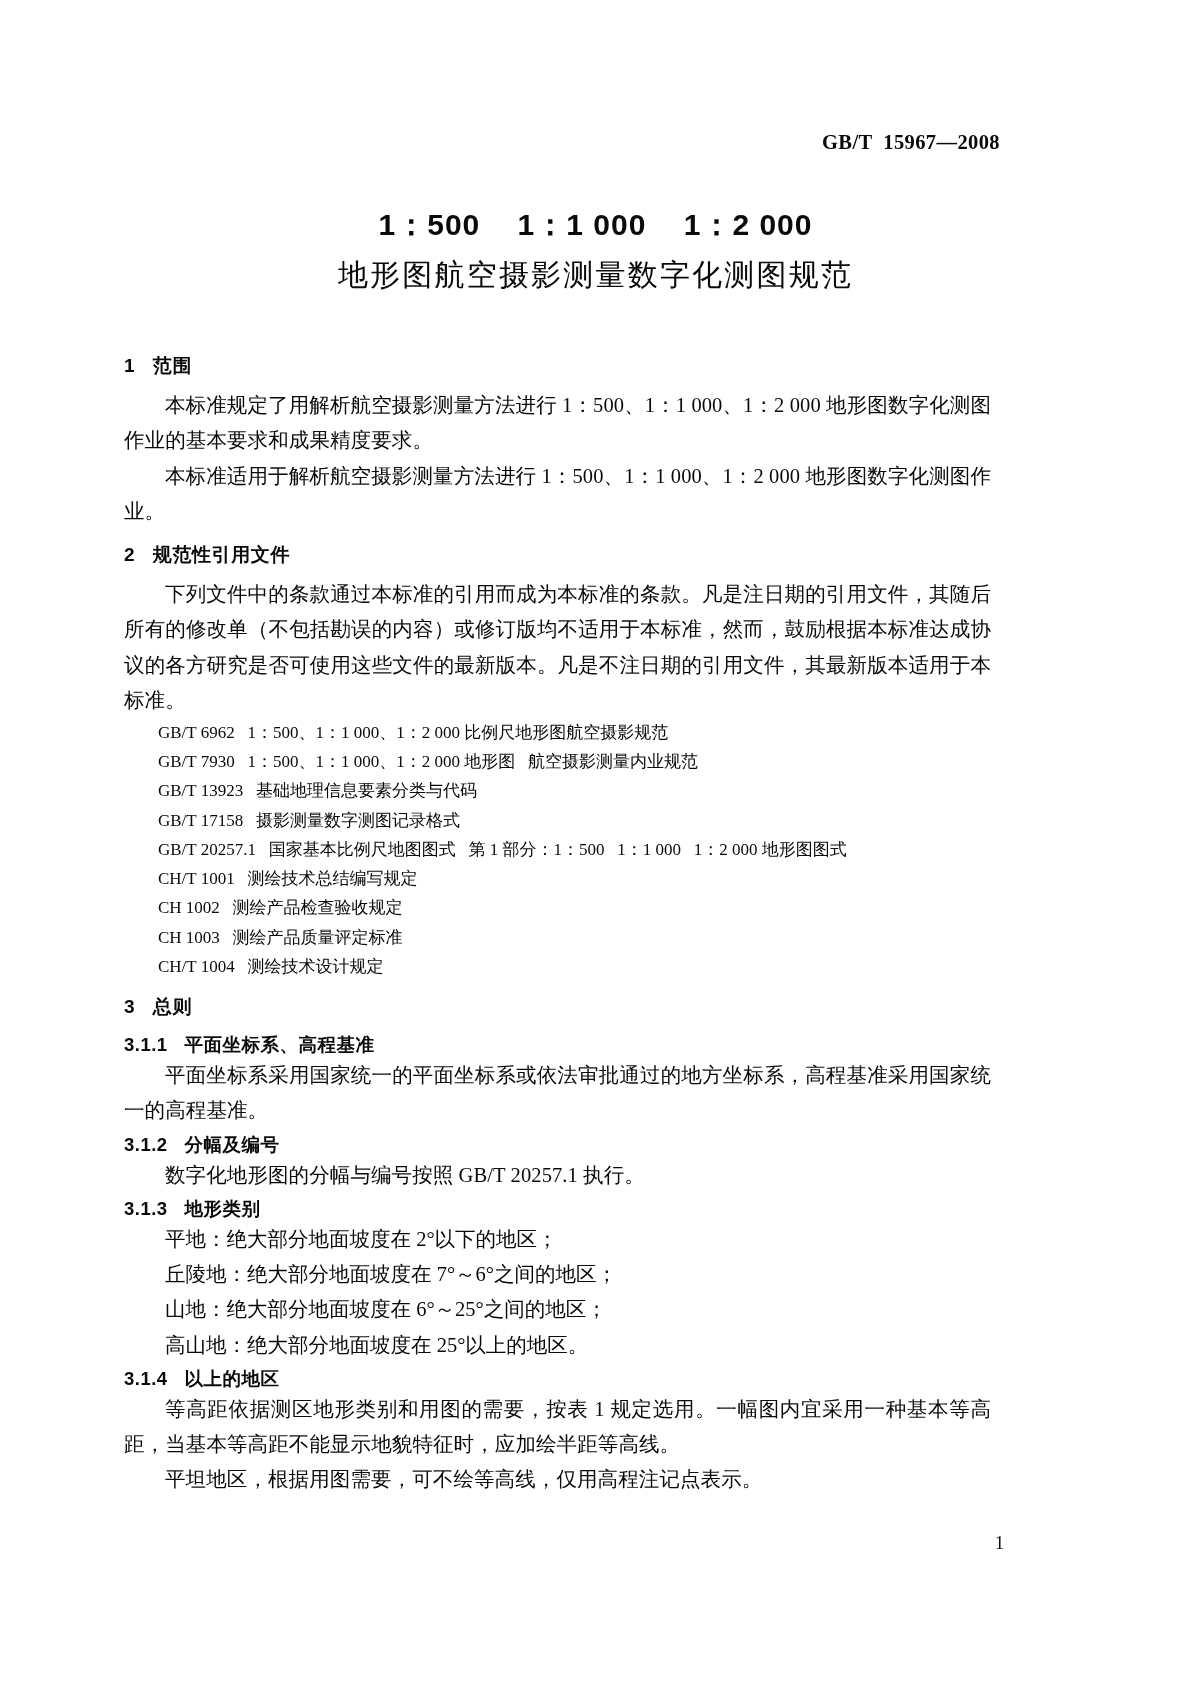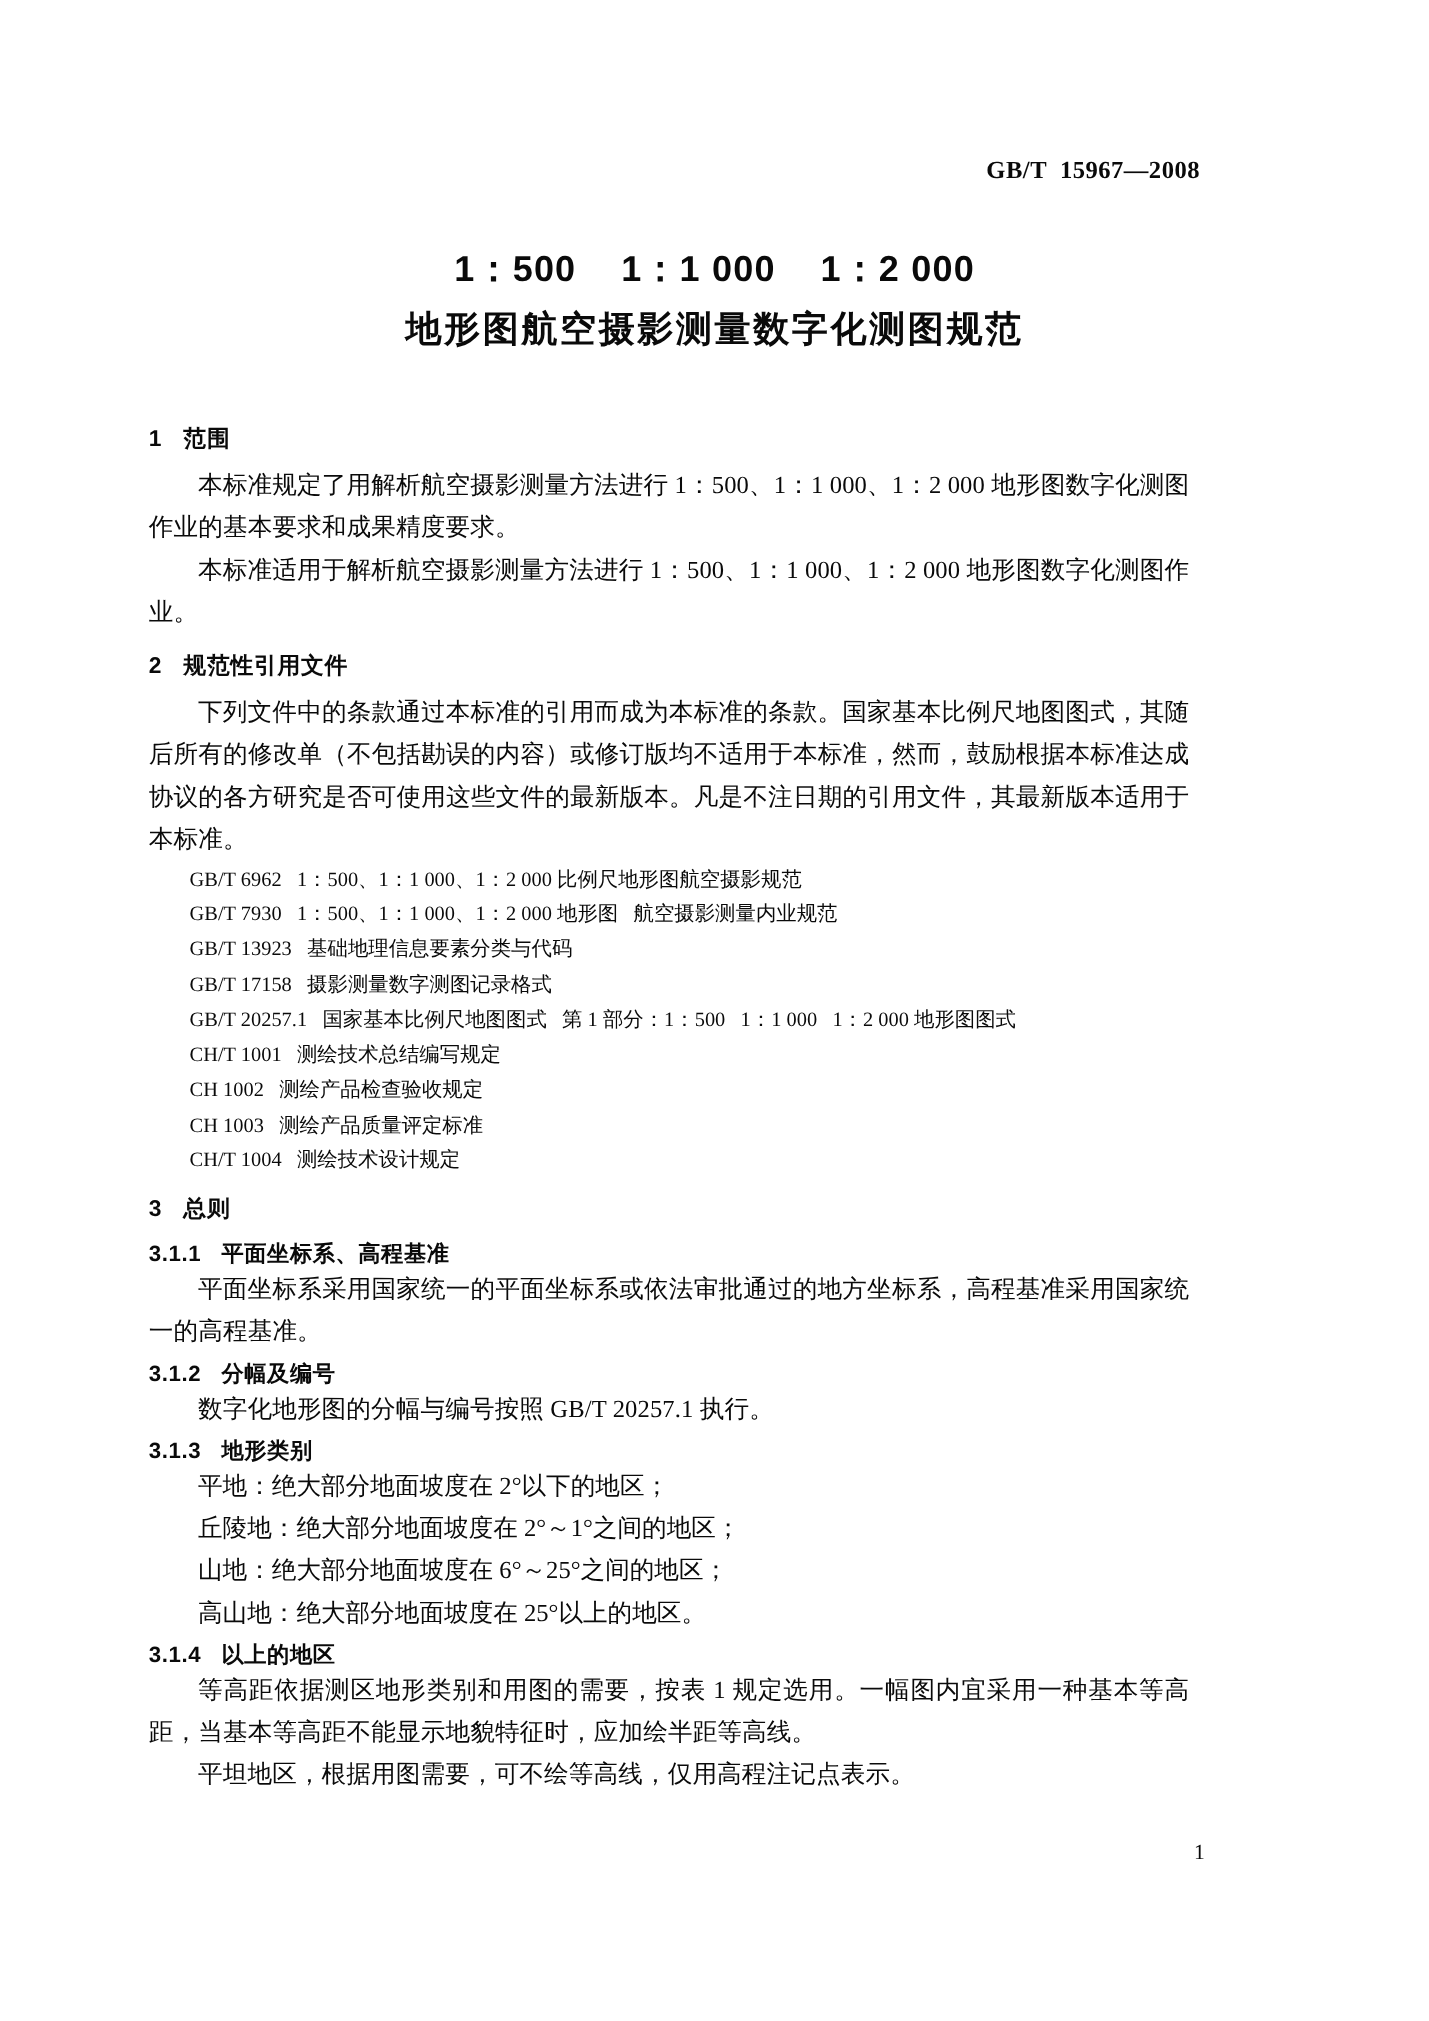--- a/index.html
+++ b/index.html
@@ -51,21 +51,21 @@
     font-weight: 600;
     letter-spacing: 1px;
     white-space: pre;
     line-height: 1.35;
     text-align: center;
   }
   .title-main {
     margin-top: 9px;
     font-family: "Liberation Sans", "DejaVu Sans", sans-serif;
     font-size: 30px;
-    font-weight: bold;
+    font-weight: normal;
     letter-spacing: 2.2px;
     line-height: 1.35;
   }
 
   
   .content {
     position: absolute;
     top: 340px;
     left: 124px;
     width: 867px;
@@ -156,21 +156,21 @@
     <div class="title-main">地形图航空摄影测量数字化测图规范</div>
   </div>
 
   <div class="content">
 
     <div class="h1">1   范围</div>
     <p class="p">本标准规定了用解析航空摄影测量方法进行 1：500、1：1 000、1：2 000 地形图数字化测图作业的基本要求和成果精度要求。</p>
     <p class="p">本标准适用于解析航空摄影测量方法进行 1：500、1：1 000、1：2 000 地形图数字化测图作业。</p>
 
     <div class="h1">2   规范性引用文件</div>
-    <p class="p">下列文件中的条款通过本标准的引用而成为本标准的条款。国家基本比例尺地图图式，其随后所有的修改单（不包括勘误的内容）或修订版均不适用于本标准，然而，鼓励根据本标准达成协议的各方研究是否可使用这些文件的最新版本。凡是不注日期的引用文件，其最新版本适用于本标准。</p>
+    <p class="p">下列文件中的条款通过本标准的引用而成为本标准的条款。凡是注日期的引用文件，其随后所有的修改单（不包括勘误的内容）或修订版均不适用于本标准，然而，鼓励根据本标准达成协议的各方研究是否可使用这些文件的最新版本。凡是不注日期的引用文件，其最新版本适用于本标准。</p>
 
     <div class="ref-line">GB/T 6962   1：500、1：1 000、1：2 000 比例尺地形图航空摄影规范</div>
     <div class="ref-line">GB/T 7930   1：500、1：1 000、1：2 000 地形图   航空摄影测量内业规范</div>
     <div class="ref-line">GB/T 13923   基础地理信息要素分类与代码</div>
     <div class="ref-line">GB/T 17158   摄影测量数字测图记录格式</div>
     <div class="ref-line">GB/T 20257.1   国家基本比例尺地图图式   第 1 部分：1：500   1：1 000   1：2 000 地形图图式</div>
     <div class="ref-line">CH/T 1001   测绘技术总结编写规定</div>
     <div class="ref-line">CH 1002   测绘产品检查验收规定</div>
     <div class="ref-line">CH 1003   测绘产品质量评定标准</div>
     <div class="ref-line">CH/T 1004   测绘技术设计规定</div>
@@ -178,21 +178,21 @@
     <div class="h1">3   总则</div>
 
     <div class="h3">3.1.1   平面坐标系、高程基准</div>
     <p class="p">平面坐标系采用国家统一的平面坐标系或依法审批通过的地方坐标系，高程基准采用国家统一的高程基准。</p>
 
     <div class="h3">3.1.2   分幅及编号</div>
     <p class="p">数字化地形图的分幅与编号按照 GB/T 20257.1 执行。</p>
 
     <div class="h3">3.1.3   地形类别</div>
     <div class="ind-line">平地：绝大部分地面坡度在 2°以下的地区；</div>
-    <div class="ind-line">丘陵地：绝大部分地面坡度在 2°～1°之间的地区；</div>
+    <div class="ind-line">丘陵地：绝大部分地面坡度在 7°～6°之间的地区；</div>
     <div class="ind-line">山地：绝大部分地面坡度在 6°～25°之间的地区；</div>
     <div class="ind-line">高山地：绝大部分地面坡度在 25°以上的地区。</div>
 
     <div class="h3">3.1.4   以上的地区</div>
     <p class="p">等高距依据测区地形类别和用图的需要，按表 1 规定选用。一幅图内宜采用一种基本等高距，当基本等高距不能显示地貌特征时，应加绘半距等高线。</p>
     <p class="p">平坦地区，根据用图需要，可不绘等高线，仅用高程注记点表示。</p>
 
   </div>
 
   <div class="page-number">1</div>

